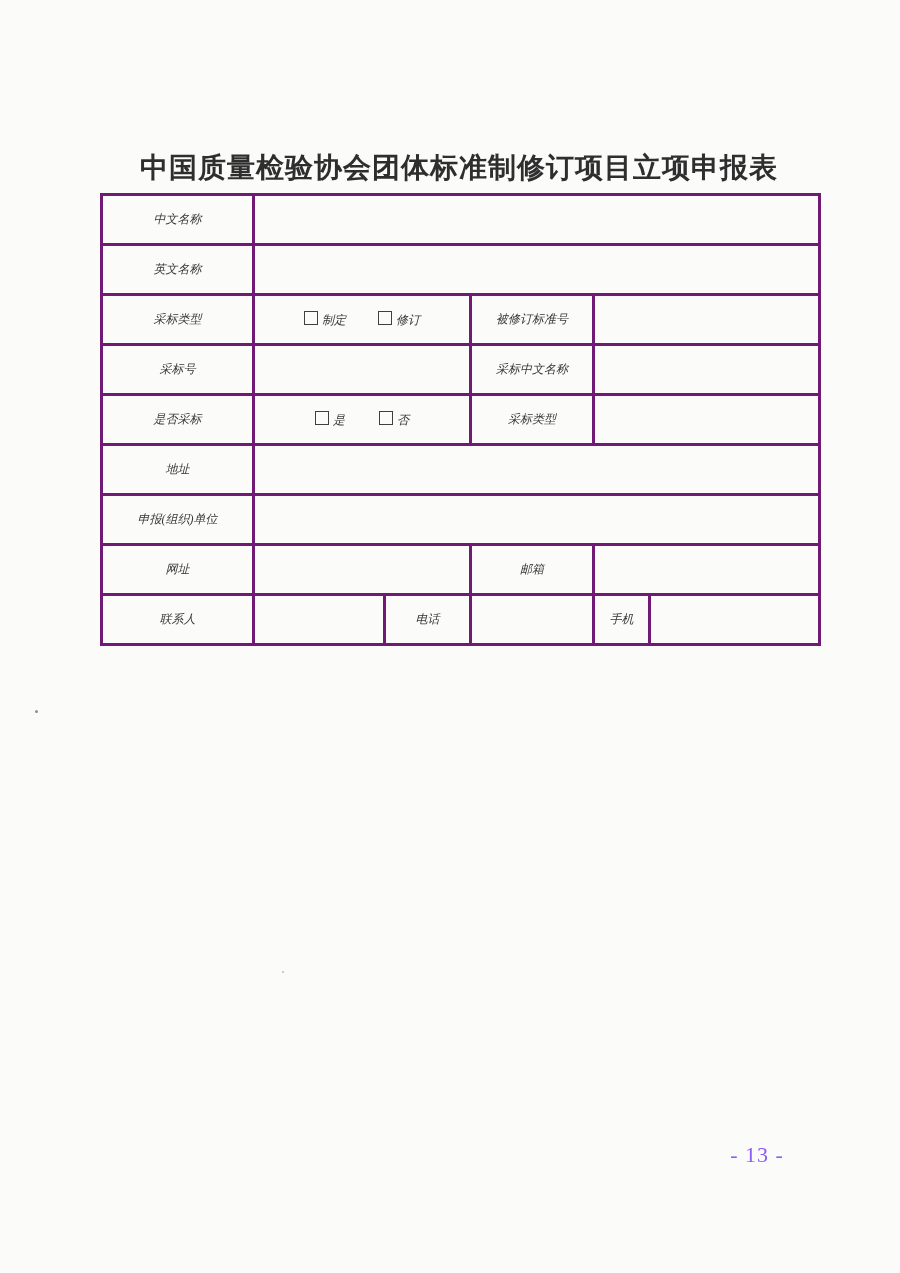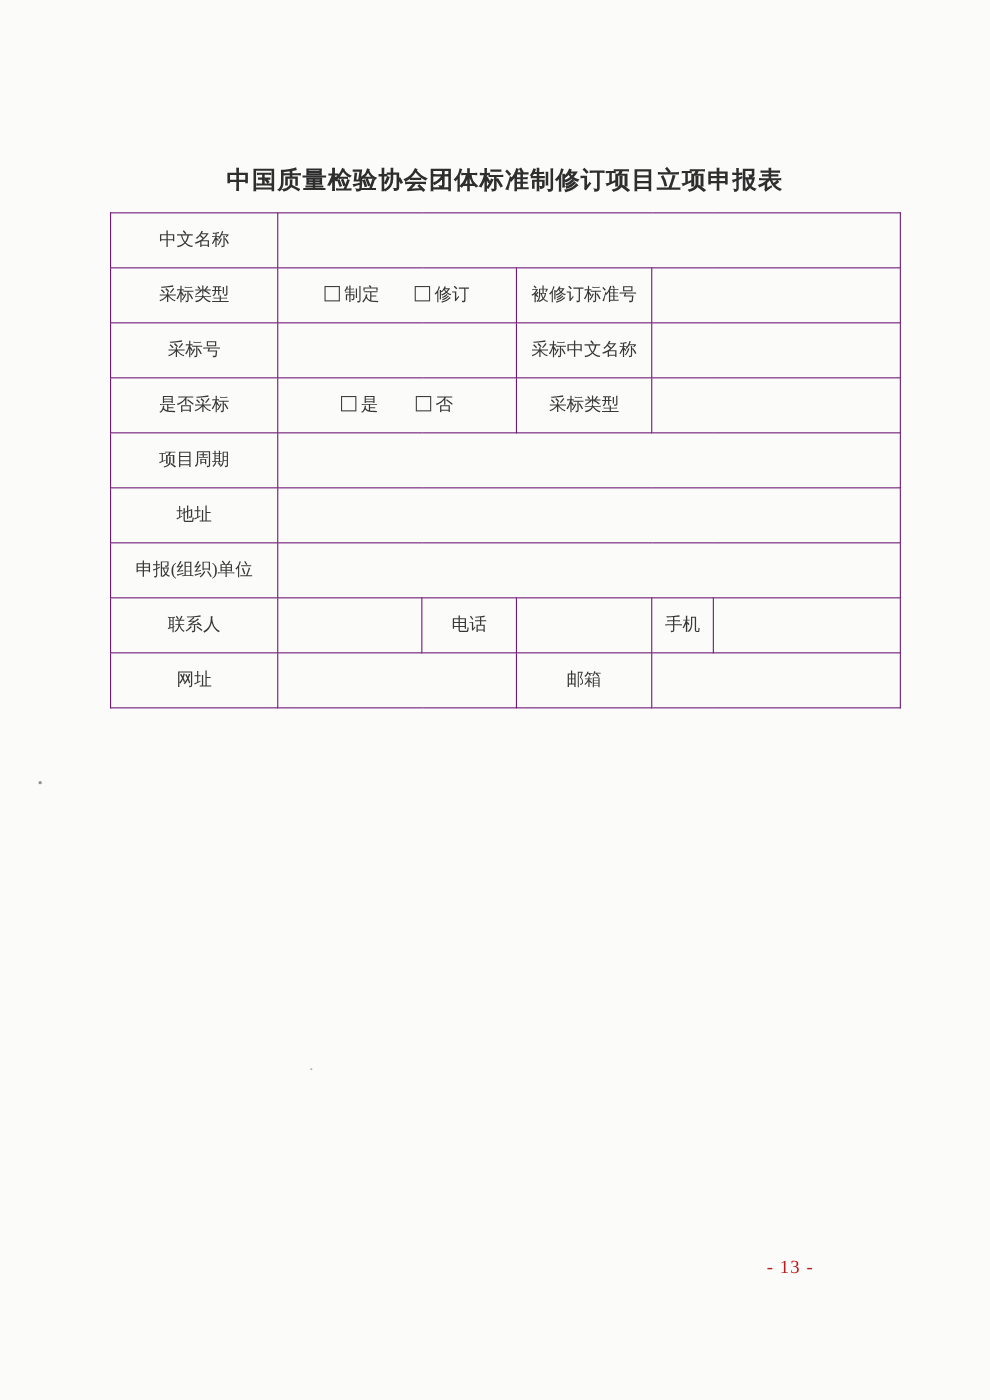--- a/index.html
+++ b/index.html
@@ -16,40 +16,41 @@
     overflow: hidden;
   }
   .page-title {
     position: absolute;
     left: 100px;
     top: 149px;
     width: 718px;
     text-align: center;
     font-family: "Liberation Sans", sans-serif;
     font-weight: bold;
-    font-size: 22px;
+    font-size: 28px;
     letter-spacing: 1px;
     color: #2e2e2e;
     white-space: nowrap;
   }
   table.form {
     position: absolute;
     left: 100px;
     top: 193px;
     width: 718px;
     border-collapse: collapse;
     table-layout: fixed;
   }
   table.form td {
-    border: 1px solid #701a75;
+    border: 3px solid #701a75;
     text-align: center;
     vertical-align: middle;
-    font-size: 16px;
+    font-size: 12px;
     padding: 2px 8px;
     overflow: hidden;
+    font-style: italic;
   }
   tr.r  { height: 50px; }
   tr.big { height: 330px; }
   .necessity-label {
     line-height: 2.3;
     padding: 2px 9px !important;
   }
   .opt { white-space: nowrap; display: inline-block; text-align: right; }
   .opt + .opt.gap-sm { margin-left: 32px; }
   .opt + .opt.gap-lg { margin-left: 34px; }
@@ -60,23 +61,24 @@
     border: 1px solid #3f3f3f;
     margin-right: 4px;
     vertical-align: -1px;
     background: transparent;
   }
   .page-number {
     position: absolute;
     left: 697px;
     top: 1142px;
     width: 120px;
-    font-size: 17px;
+    text-align: center;
+    font-size: 22px;
     letter-spacing: 1px;
-    color: #b91c1c;
+    color: #8b5cf6;
   }
   .speck {
     position: absolute;
     border-radius: 50%;
     background: #909090;
   }
   .speck-1 { left: 35px; top: 710px; width: 3px; height: 3px; }
   .speck-2 { left: 282px; top: 971px; width: 2px; height: 2px; opacity: .6; }
 </style>
 </head>
@@ -93,20 +95,24 @@
     <col style="width:56px">
     <col style="width:170px">
   </colgroup>
 
   <tbody>
       <tr class="r">
     <td>中文名称</td>
     <td colspan="5"></td>
   </tr>
 
+  <tr class="r">
+    <td>英文名称</td>
+    <td colspan="5"></td>
+  </tr>
 
 
   <tr class="r">
     <td>采标类型</td>
     <td colspan="2">
       <span class="opt"><span class="cb"></span><span>制定</span></span><span class="opt gap-sm"><span class="cb"></span><span>修订</span></span>
     </td>
     <td>被修订标准号</td>
     <td colspan="2"></td>
   </tr>
@@ -120,49 +126,45 @@
 
   <tr class="r">
     <td>是否采标</td>
     <td colspan="2">
       <span class="opt"><span class="cb"></span><span>是</span></span><span class="opt gap-lg"><span class="cb"></span><span>否</span></span>
     </td>
     <td>采标类型</td>
     <td colspan="2"></td>
   </tr>
 
-  <tr class="r">
-    <td>项目周期</td>
-    <td colspan="5"></td>
-  </tr>
 
   <tr class="r">
     <td>地址</td>
     <td colspan="5"></td>
   </tr>
 
   <tr class="r">
     <td>申报(组织)单位</td>
     <td colspan="5"></td>
   </tr>
 
   <tr class="r">
+    <td>网址</td>
+    <td colspan="2"></td>
+    <td>邮箱</td>
+    <td colspan="2"></td>
+  </tr>
+
+  <tr class="r">
     <td>联系人</td>
     <td></td>
     <td>电话</td>
     <td></td>
     <td>手机</td>
     <td></td>
-  </tr>
-
-  <tr class="r">
-    <td>网址</td>
-    <td colspan="2"></td>
-    <td>邮箱</td>
-    <td colspan="2"></td>
   </tr>
 
 
 </tbody>
   </table>
 
 <div class="page-number">- 13 -</div>
 
 <div class="speck speck-1"></div>
 <div class="speck speck-2"></div>

